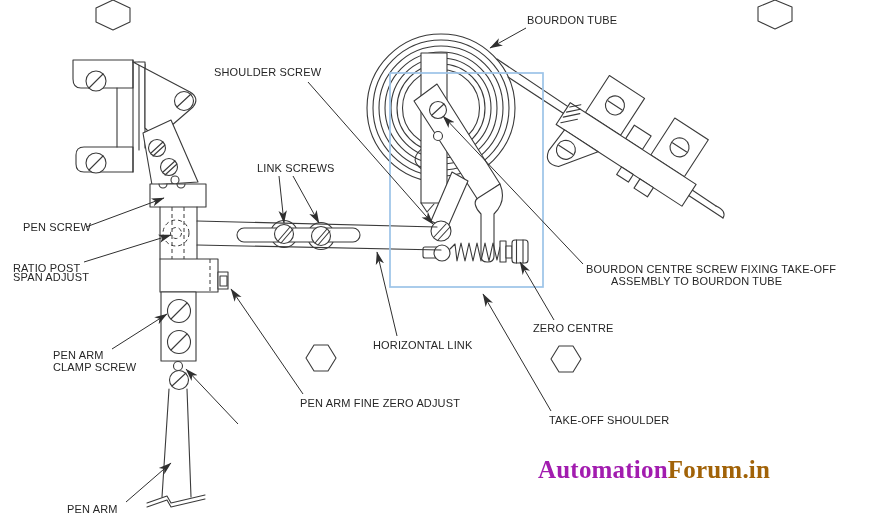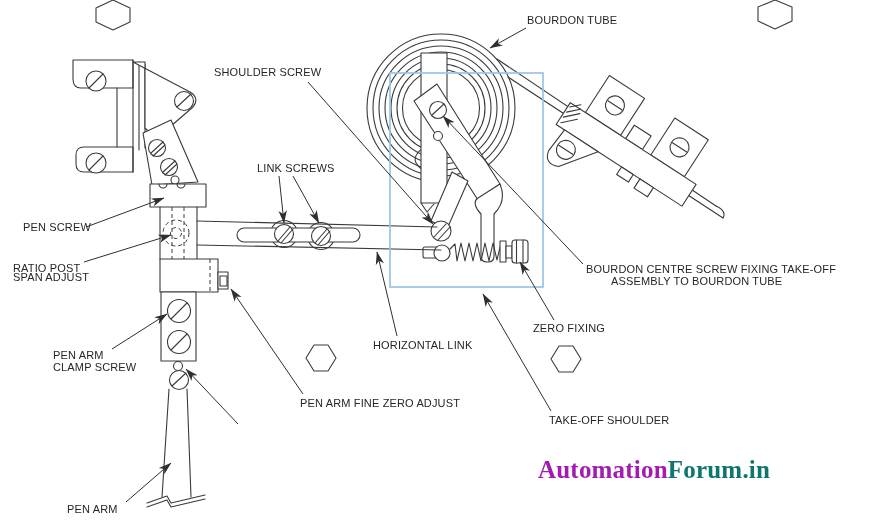--- a/index.html
+++ b/index.html
@@ -4,21 +4,21 @@
 <style>
   html,body{margin:0;padding:0;background:#fff;}
   #stage{position:relative;width:869px;height:525px;background:#ffffff;overflow:hidden;
          font-family:"Liberation Sans",sans-serif;}
   #art{position:absolute;left:0;top:0;}
   .lbl{position:absolute;font-size:11px;line-height:12px;letter-spacing:.15px;
        color:#262626;white-space:nowrap;}
   #watermark{position:absolute;left:538px;top:456px;font-family:"Liberation Serif",serif;
              font-weight:bold;font-size:25px;letter-spacing:.2px;white-space:nowrap;}
   #watermark .wm-b{color:#a21caf;}
-  #watermark .wm-r{color:#0f766e;}
+  #watermark .wm-r{color:#a16207;}
   svg .s{stroke:#3a3a3a;fill:none;stroke-width:1.1;stroke-linecap:round;stroke-linejoin:round;}
   svg .f{stroke:#3a3a3a;fill:#ffffff;stroke-width:1.1;stroke-linejoin:round;}
   svg .ld{stroke:#2f2f2f;fill:none;stroke-width:1;marker-end:url(#ar);}
   svg .dsh{stroke:#3a3a3a;fill:none;stroke-width:1;stroke-dasharray:4 3;}
   svg .blue{stroke:#9cc3e8;fill:none;stroke-width:1.7;}
 </style>
 </head>
 <body>
 
 <div id="stage">
@@ -219,21 +219,21 @@
 <div class="lbl" style="left:214px;top:66px">SHOULDER SCREW</div>
 <div class="lbl" style="left:257px;top:162px">LINK SCREWS</div>
 <div class="lbl" style="left:23px;top:221px">PEN SCREW</div>
 <div class="lbl" style="left:13px;top:262px">RATIO POST</div>
 <div class="lbl" style="left:13px;top:271px">SPAN ADJUST</div>
 <div class="lbl" style="left:53px;top:349px">PEN ARM</div>
 <div class="lbl" style="left:53px;top:361px">CLAMP SCREW</div>
 <div class="lbl" style="left:300px;top:397px">PEN ARM FINE ZERO ADJUST</div>
 <div class="lbl" style="left:67px;top:503px">PEN ARM</div>
 <div class="lbl" style="left:373px;top:339px">HORIZONTAL LINK</div>
-<div class="lbl" style="left:533px;top:322px">ZERO FIXING</div>
+<div class="lbl" style="left:533px;top:322px">ZERO CENTRE</div>
 <div class="lbl" style="left:586px;top:263px">BOURDON CENTRE SCREW FIXING TAKE-OFF</div>
 <div class="lbl" style="left:611px;top:275px">ASSEMBLY TO BOURDON TUBE</div>
 <div class="lbl" style="left:549px;top:414px">TAKE-OFF SHOULDER</div>
 
 <div id="watermark">
   <span class="wm-b">Automation</span><span class="wm-r">Forum.in</span>
 </div>
 
 </div>
 

